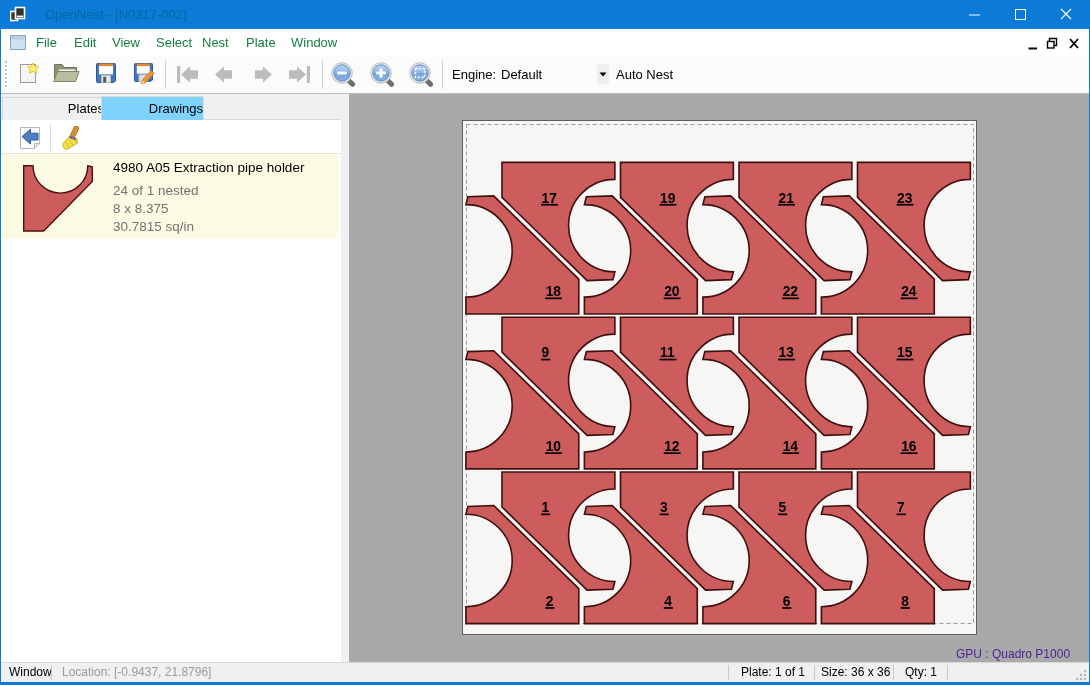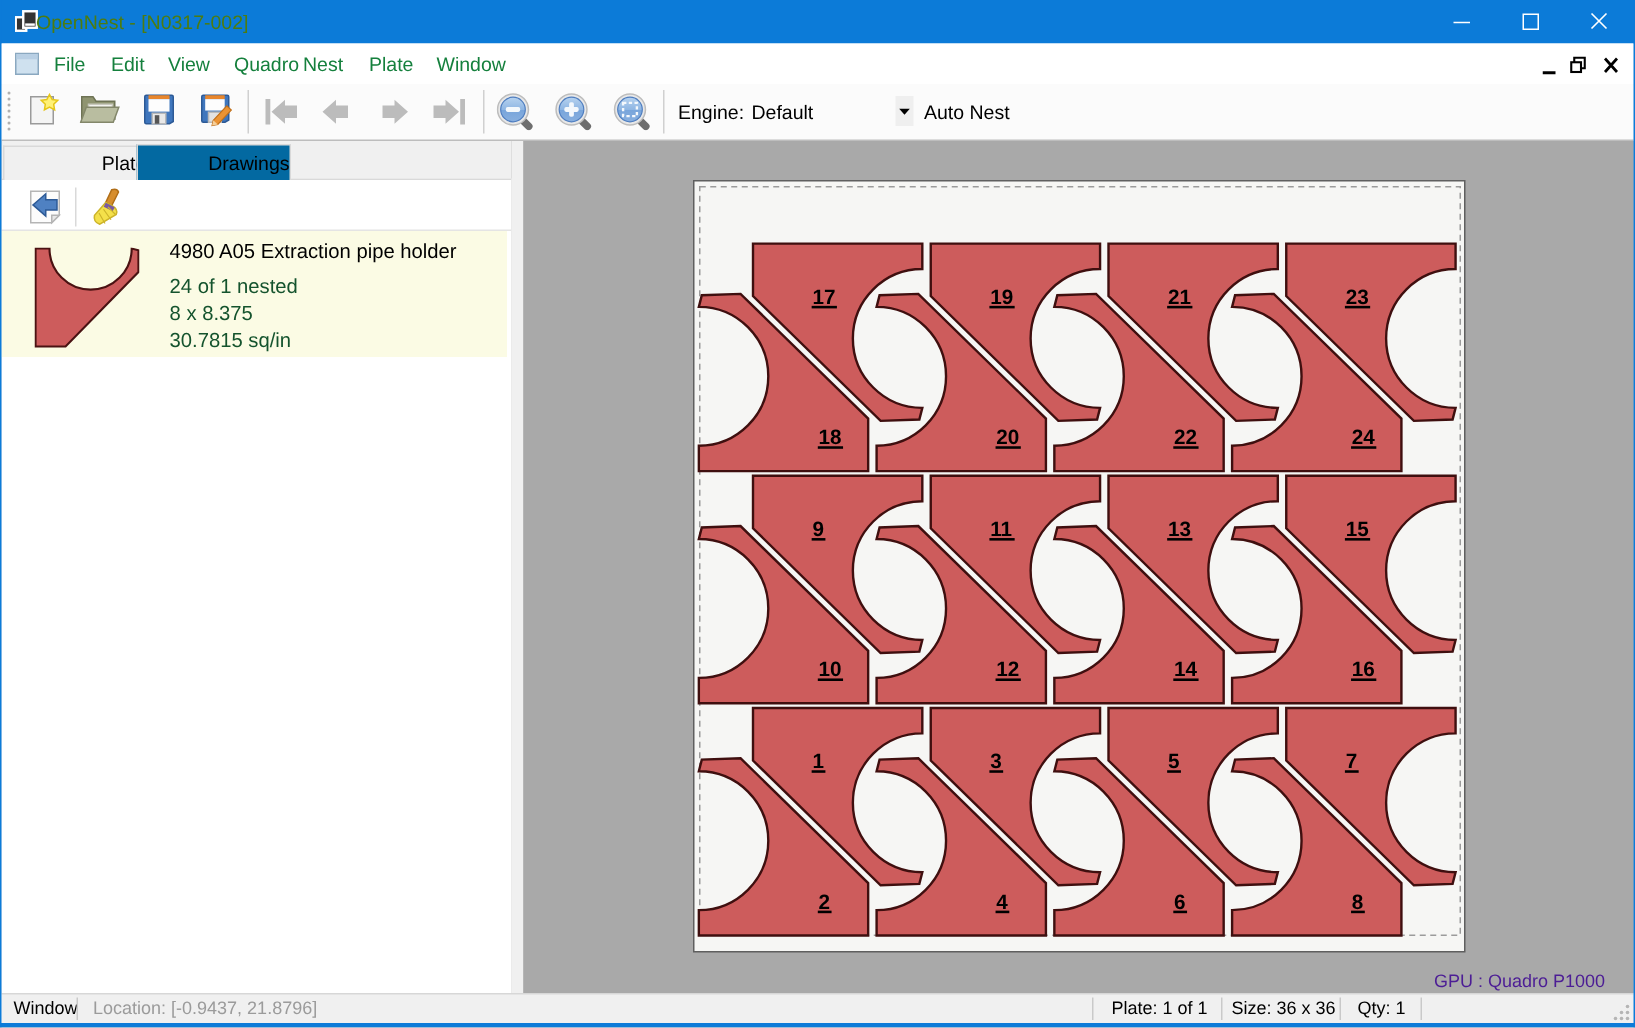--- a/index.html
+++ b/index.html
@@ -1,32 +1,32 @@
 <!DOCTYPE html>
 <html><head><meta charset="utf-8">
 <style>
 html,body{margin:0;padding:0}
 body{width:1090px;height:685px;position:relative;overflow:hidden;font-family:"Liberation Sans",sans-serif;background:#fff}
 .abs{position:absolute}
 #titlebar{left:0;top:0;width:1090px;height:29px;background:#0c7bd8;color:#fff}
-#titletext{left:24px;top:7px;font-size:13px;color:#4d7c0f}
+#titletext{left:45px;top:7px;font-size:13px;color:#0369a1}
 .capbtn{top:0;width:46px;height:29px}
 #menubar{left:1px;top:29px;width:1088px;height:27px;background:#fff;border-bottom:1px solid #ececec}
 .menuitem{top:35px;font-size:13px;color:#15803d}
 #toolbar{left:1px;top:56px;width:1088px;height:37px;background:#fbfbfb;border-bottom:1px solid #bdbdbd}
 .tsep{top:60px;width:1px;height:29px;background:#d0d0d0}
 #main{left:1px;top:94px;width:1088px;height:568px;background:#a9a9a9}
 #leftpanel{left:0;top:0;width:340px;height:568px;background:#f0f0f0}
 #panelwhite{left:0;top:25px;width:340px;height:543px;background:#fff;border-top:1px solid #d9d9d9}
 .tab{top:2px;height:23px;font-size:13px;color:#000;text-align:right;line-height:23px}
 #tabplates{left:1px;width:101px;background:#f0f0f0;border:1px solid #d9d9d9;border-bottom:none;top:3px;height:22px;line-height:21px}
-#tabdraw{left:90px;width:101px;background:#0369a1;border:1px solid #d9d9d9;border-bottom:none;z-index:2}
+#tabdraw{left:100px;width:101px;background:#7dd3fc;border:1px solid #d9d9d9;border-bottom:none;z-index:2}
 #item{left:0;top:60px;width:337px;height:84px;background:#fbfbe4}
 #itemtitle{left:112px;top:6px;font-size:13.5px;font-weight:normal;color:#000}
-.itemgray{left:112px;font-size:13.5px;color:#14532d}
+.itemgray{left:112px;font-size:13.5px;color:#737373}
 #splitter{left:340px;top:0;width:8px;height:568px;background:#f0f0f0}
 #canvas{left:348px;top:0;width:740px;height:568px;background:#a9a9a9}
 #statusbar{left:1px;top:662px;width:1088px;height:20px;background:#f0f0f0;border-top:1px solid #d7d7d7}
 .st{top:4px;font-size:12px;color:#000}
 .stsep{top:3px;width:1px;height:15px;background:#c9c9c9}
 #winborder{left:0;top:0;width:1090px;height:685px;border-left:1px solid #0c7bd8;border-right:1px solid #0c7bd8;border-bottom:3px solid #0c7bd8;box-sizing:border-box;pointer-events:none;z-index:50}
 .pp{fill:#cd5c5c;stroke:#3f0f0f;stroke-width:1.6}
 .pl{font-family:"Liberation Sans",sans-serif;font-size:13.8px;font-weight:bold;fill:#000;text-anchor:start}
 </style></head>
 <body>
@@ -51,21 +51,21 @@
   </svg>
 
 <div class="abs" id="menubar"></div>
 <svg class="abs" style="left:10px;top:35px" width="16" height="15" viewBox="0 0 16 15">
   <rect x="0.5" y="0.5" width="15" height="14" fill="#cfe1ef" stroke="#8aa8c0"></rect>
   <rect x="1" y="1" width="14" height="3.5" fill="#b8cfe4"></rect>
 </svg>
 <div class="abs menuitem" style="left:36px">File</div>
 <div class="abs menuitem" style="left:74px">Edit</div>
 <div class="abs menuitem" style="left:112px">View</div>
-<div class="abs menuitem" style="left:156px">Quadro</div>
+<div class="abs menuitem" style="left:156px">Select</div>
 <div class="abs menuitem" style="left:202px">Nest</div>
 <div class="abs menuitem" style="left:246px">Plate</div>
 <div class="abs menuitem" style="left:291px">Window</div>
 <svg class="abs" style="left:1020px;top:33px" width="66" height="20" viewBox="0 0 66 20">
   <line x1="8.5" y1="15.5" x2="17" y2="15.5" stroke="#000" stroke-width="2"></line>
   <rect x="27.5" y="8.5" width="6.5" height="6.5" fill="none" stroke="#000" stroke-width="1.4"></rect>
   <path d="M29.5 8.5 L29.5 5.5 L36.5 5.5 L36.5 12.5 L34 12.5" fill="none" stroke="#000" stroke-width="1.4"></path>
   <path d="M50 6 L58 15 M58 6 L50 15" stroke="#000" stroke-width="1.8"></path>
 </svg>
 

